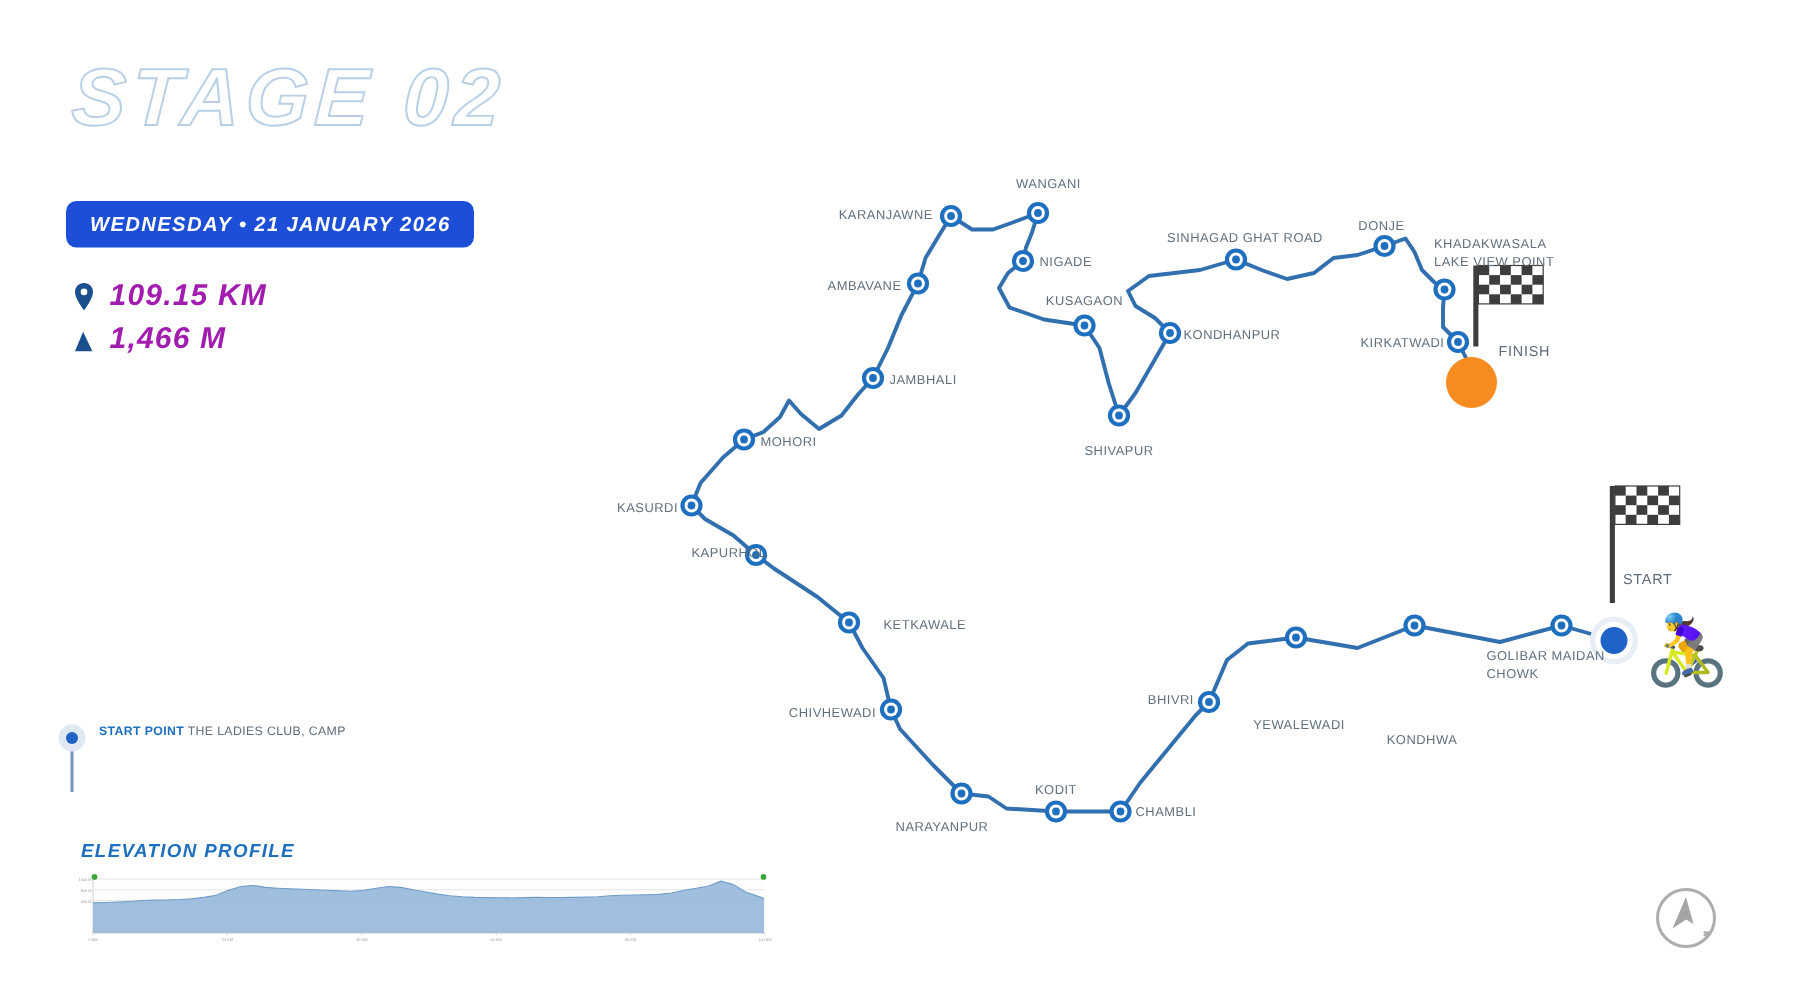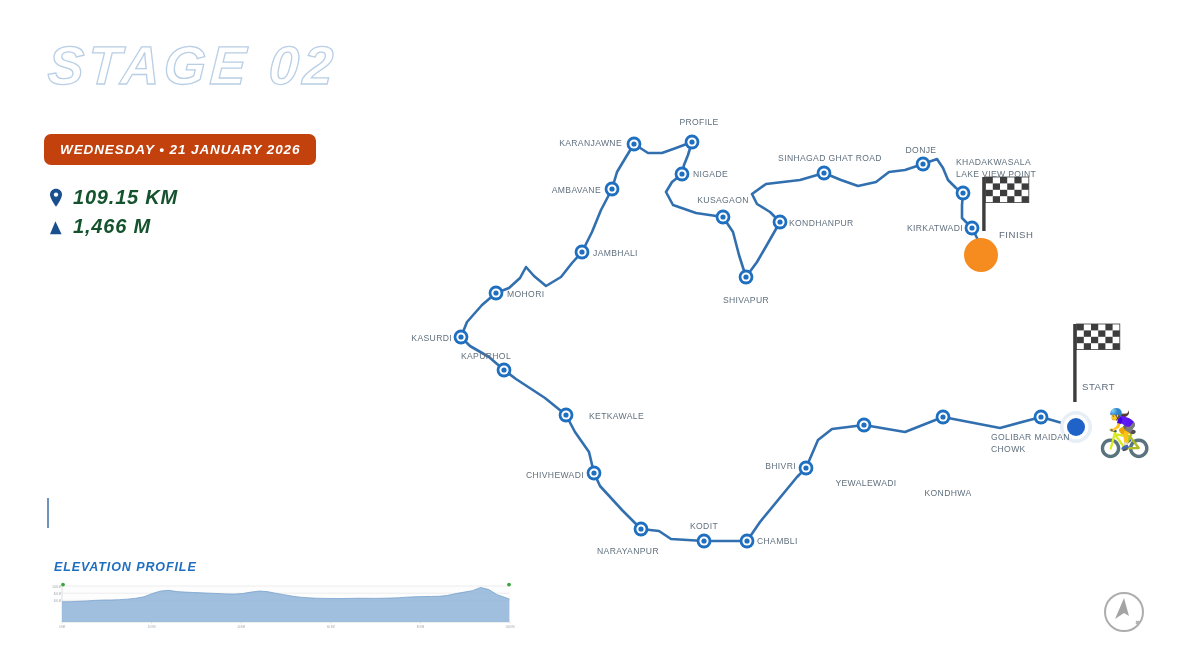--- a/index.html
+++ b/index.html
@@ -25,32 +25,32 @@
   }
   .stage-subtitle{
     position:absolute;left:48px;top:101px;
     font-size:21.5px;font-weight:700;font-style:italic;
     letter-spacing:.3px;
     color:#1c62ab;
     white-space:nowrap;
   }
   .date-badge{
     position:absolute;left:44px;top:134px;
-    background:#c2410c;
+    background:#1d4ed8;
     color:#ffffff;
     font-size:13.5px;font-weight:700;font-style:italic;
     letter-spacing:.9px;
     padding:8px 16px 8px 16px;
     border-radius:7px;
     white-space:nowrap;
   }
   .stat-row{
     position:absolute;left:48px;
     display:flex;align-items:center;gap:9px;
-    color:#14532d;font-size:20px;font-weight:700;font-style:italic;
+    color:#a21caf;font-size:20px;font-weight:700;font-style:italic;
     letter-spacing:.8px;white-space:nowrap;
   }
   .stat-dist{top:186px;}
   .stat-elev{top:215px;}
   .stat-icon{display:inline-block;width:16px;height:20px;position:relative;flex:0 0 16px;}
 
   
   .legend{position:absolute;left:38px;top:480px;width:300px;}
   .legend-row{position:relative;height:36px;}
   .legend-marker{position:absolute;left:0;top:2px;width:20px;height:20px;}
@@ -111,20 +111,32 @@
     <span class="stat-icon">
       <svg viewBox="0 0 16 20" width="16" height="20">
           <path d="M2 17.2 L7.4 4.2 L13.6 17.2 Z" fill="#1a4f8e"></path>
         </svg>
     </span>
     <span>1,466 M</span>
   </div>
 
   <div class="legend">
     <div class="legend-connector"></div>
+    <div class="legend-row">
+      <span class="legend-marker">
+        <svg viewBox="0 0 20 20" width="20" height="20">
+          <circle cx="10" cy="10" r="9" fill="#dfe9f4"></circle>
+          <circle cx="10" cy="10" r="4" fill="#1f63c9"></circle>
+        </svg>
+      </span>
+      <span class="legend-text">
+        <span class="legend-strong">START POINT</span>
+        <span class="legend-desc">THE LADIES CLUB, CAMP</span>
+      </span>
+    </div>
   </div>
 
   <div class="elev-title">ELEVATION PROFILE</div>
   <div class="elev-wrap">
     <svg id="elev-svg" viewBox="0 0 468 52" width="468" height="52" preserveAspectRatio="none">
         <rect x="14" y="4" width="448" height="36" fill="#fdfdfd"></rect>
         <line x1="14" y1="4.0" x2="462" y2="4.0" stroke="#e2e2e2" stroke-width="0.6"></line>
         <text x="13" y="5.6" font-size="2.6" fill="#9aa3ab" text-anchor="end" font-family="Liberation Sans, sans-serif">1000 M</text>
         <line x1="14" y1="11.2" x2="462" y2="11.2" stroke="#e2e2e2" stroke-width="0.6"></line>
         <text x="13" y="12.8" font-size="2.6" fill="#9aa3ab" text-anchor="end" font-family="Liberation Sans, sans-serif">800 M</text>
@@ -307,35 +319,35 @@
         <rect x="1091" y="336.8" width="7.2" height="6.4" fill="#3d3d3d"></rect>
         <rect x="1105.3999999999999" y="336.8" width="7.2" height="6.4" fill="#3d3d3d"></rect>
         <rect x="1083.8" y="343.2" width="7.2" height="6.4" fill="#3d3d3d"></rect>
         <rect x="1098.1999999999998" y="343.2" width="7.2" height="6.4" fill="#3d3d3d"></rect>
         <rect x="1112.6" y="343.2" width="7.2" height="6.4" fill="#3d3d3d"></rect>
         <rect x="1076.6" y="324" width="43.2" height="25.6" fill="none" stroke="#3d3d3d" stroke-width="0.8"></rect>
       </g>
     </svg>
 
   <div id="map-labels">
-      <div class="node-label c" style="left: 699px; top: 117px;">PROFILE</div>
+      <div class="node-label c" style="left: 699px; top: 117px;">WANGANI</div>
       <div class="node-label l" style="left: 622px; top: 143px;">KARANJAWNE</div>
       <div class="node-label r" style="left: 693px; top: 174px;">NIGADE</div>
       <div class="node-label l" style="left: 601px; top: 190px;">AMBAVANE</div>
       <div class="node-label c" style="left: 723px; top: 195px;">KUSAGAON</div>
       <div class="node-label c" style="left: 830px; top: 153px;">SINHAGAD GHAT ROAD</div>
       <div class="node-label c" style="left: 921px; top: 145px;">DONJE</div>
       <div class="node-label r multiline" style="left: 956px; top: 157px; transform: none;">KHADAKWASALA LAKE VIEW POINT</div>
       <div class="node-label r" style="left: 789px; top: 223px;">KONDHANPUR</div>
       <div class="node-label l" style="left: 963px; top: 228px;">KIRKATWADI</div>
       <div class="node-label r" style="left: 593px; top: 253px;">JAMBHALI</div>
       <div class="node-label c" style="left: 746px; top: 295px;">SHIVAPUR</div>
       <div class="node-label r" style="left: 507px; top: 294px;">MOHORI</div>
       <div class="node-label l" style="left: 452px; top: 338px;">KASURDI</div>
-      <div class="node-label c" style="left: 486px; top: 351px;">KAPURHOL</div>
+      <div class="node-label c" style="left: 486px; top: 363px;">KAPURHOL</div>
       <div class="node-label r" style="left: 577px; top: 416px; margin-left: 12px;">KETKAWALE</div>
       <div class="node-label l" style="left: 584px; top: 475px;">CHIVHEWADI</div>
       <div class="node-label c" style="left: 628px; top: 546px;">NARAYANPUR</div>
       <div class="node-label c" style="left: 704px; top: 521px;">KODIT</div>
       <div class="node-label r" style="left: 757px; top: 541px;">CHAMBLI</div>
       <div class="node-label l" style="left: 796px; top: 466px;">BHIVRI</div>
       <div class="node-label c" style="left: 866px; top: 450px; margin-top: 28px;">YEWALEWADI</div>
       <div class="node-label c" style="left: 948px; top: 440px; margin-top: 48px;">KONDHWA</div>
       <div class="node-label c multiline" style="left: 1040px; top: 432px; transform: translate(-50%, 0px);">GOLIBAR MAIDAN CHOWK</div>
     </div>

